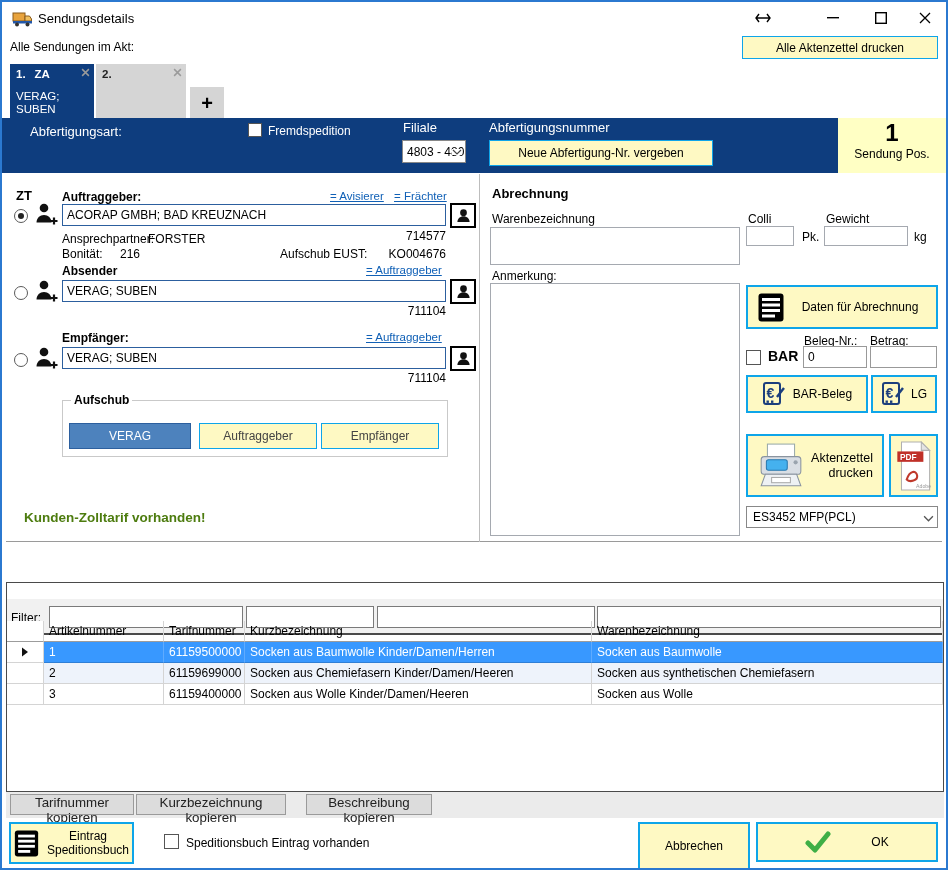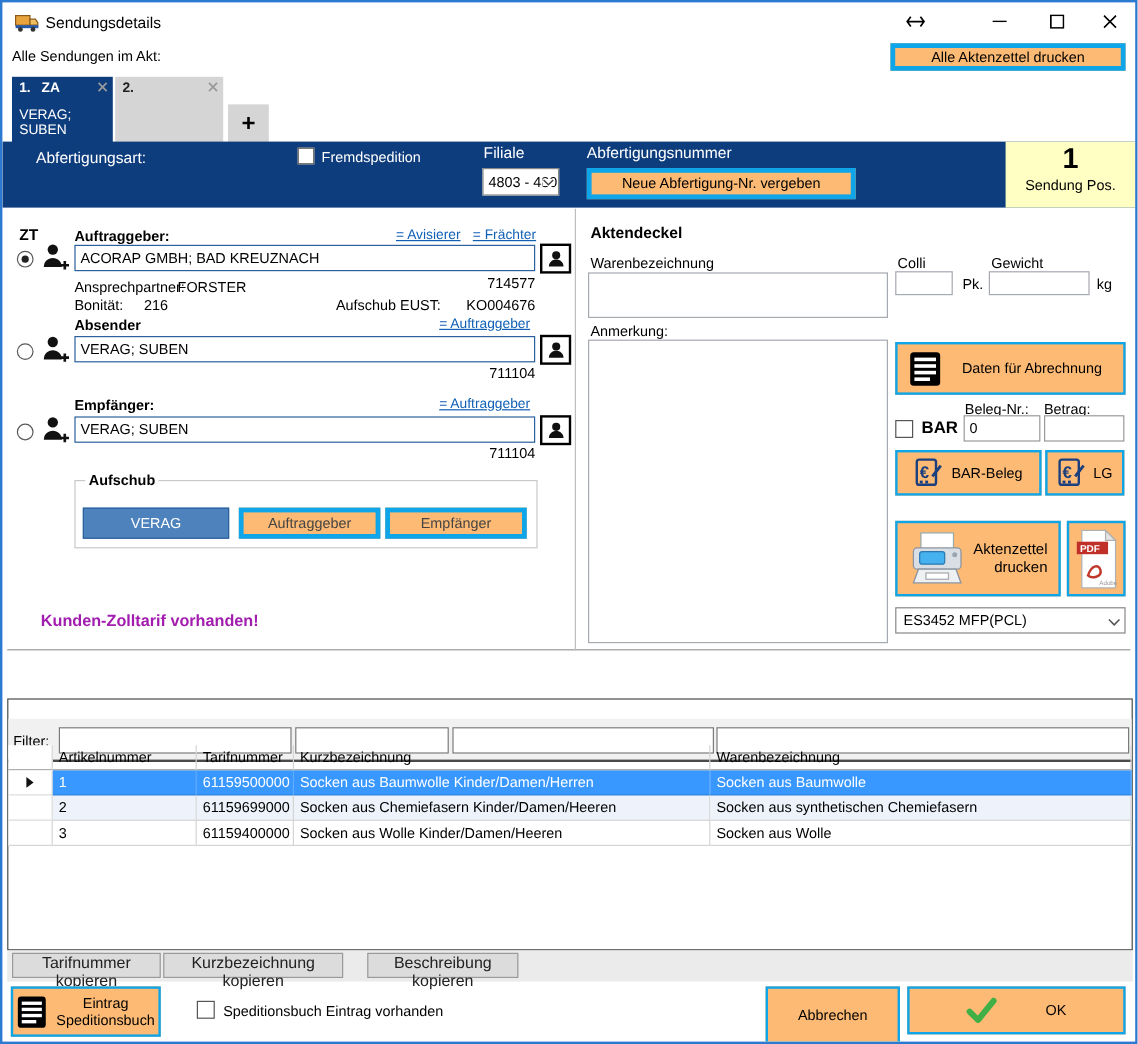--- a/index.html
+++ b/index.html
@@ -10,21 +10,21 @@
   svg { display:block; }
 
   
   .app-icon { left:10px; top:8px; }
   .win-title { left:36px; top:9px; font-size:13px; }
   .wc { width:26px; height:20px; top:6px; display:flex; align-items:center; justify-content:center; cursor:default; }
   .wc-resize { left:748px; } .wc-min { left:818px; } .wc-max { left:866px; } .wc-close { left:910px; }
 
   
   .akt-label { left:8px; top:38px; }
-  .btn { background:#fdba74; border:4px solid #0ea5e9; display:flex; align-items:center; justify-content:center; font-size:12px; cursor:default; }
+  .btn { background:#fef9c3; border:1px solid #0ea5e9; display:flex; align-items:center; justify-content:center; font-size:12px; cursor:default; }
   .print-all { left:740px; top:34px; width:196px; height:23px; }
 
   
   .tab { top:62px; height:55px; font-size:11.5px; }
   .tab1 { left:8px; width:84px; background:#0e3d7e; color:#fff; }
   .tab2 { left:94px; width:90px; background:#d5d5d5; color:#222; }
   .tab .l1 { position:absolute; left:6px; top:4px; font-weight:bold; }
   .tab .code { margin-left:9px; font-weight:bold; }
   .tab .l2 { position:absolute; left:6px; top:26px; }
   .tab .l3 { position:absolute; left:6px; top:39px; }
@@ -82,21 +82,21 @@
   .em-lbl { left:60px; top:329px; } .lnk-ab2 { left:364px; top:329px; }
   .in3 { left:60px; top:345px; width:384px; height:22px; }
   .pb3 { left:448px; top:344px; }
   .num3 { left:380px; top:369px; }
 
   .aufschub-box { left:60px; top:398px; width:386px; height:57px; border:1px solid #c9c9c9; }
   .aufschub-leg { position:absolute; left:8px; top:-8px; background:#fff; padding:0 3px; font-weight:bold; }
   .as-btn { position:absolute; top:22px; height:26px; font-size:12px; }
   .as-verag { left:6px; width:122px; background:#4d82bd; color:#fff; border:1px solid #2c5f9e; }
   .as-auft { left:136px; width:118px; color:#444; } .as-empf { left:258px; width:118px; color:#444; }
-  .notice { left:32px; top:508px; font-size:13.5px; color:#a21caf; }
+  .notice { left:22px; top:508px; font-size:13.5px; color:#4d7c0f; }
 
   
   .akd-h { left:490px; top:184px; font-size:13px; }
   .waren-l { left:490px; top:210px; }
   .ta { background:#fff; border:1px solid #a5a9b0; resize:none; font-family:"Liberation Sans",sans-serif; font-size:12px; padding:2px 4px; }
   .ta1 { left:488px; top:225px; width:250px; height:38px; }
   .anm-l { left:490px; top:267px; }
   .ta2 { left:488px; top:281px; width:250px; height:253px; }
 
   
@@ -296,21 +296,21 @@
   <span class="abs num num3">711104</span>
 
   <div class="abs aufschub-box">
     <span class="aufschub-leg">Aufschub</span>
     <button class="btn as-btn as-verag">VERAG</button>
     <button class="btn as-btn as-auft">Auftraggeber</button>
     <button class="btn as-btn as-empf">Empfänger</button>
   </div>
   <span class="abs bold notice">Kunden-Zolltarif vorhanden!</span>
 
-  <span class="abs bold akd-h">Aktendeckel</span>
+  <span class="abs bold akd-h">Abrechnung</span>
   <span class="abs waren-l">Warenbezeichnung</span>
   <textarea class="abs ta ta1" style=""></textarea>
   <span class="abs anm-l">Anmerkung:</span>
   <textarea class="abs ta ta2" style=""></textarea>
 
   <span class="abs colli-l">Colli</span>
   <input class="abs fld colli-in" style="">
   <span class="abs pk-l">Pk.</span>
   <span class="abs gew-l">Gewicht</span>
   <input class="abs fld gew-in" style="">

